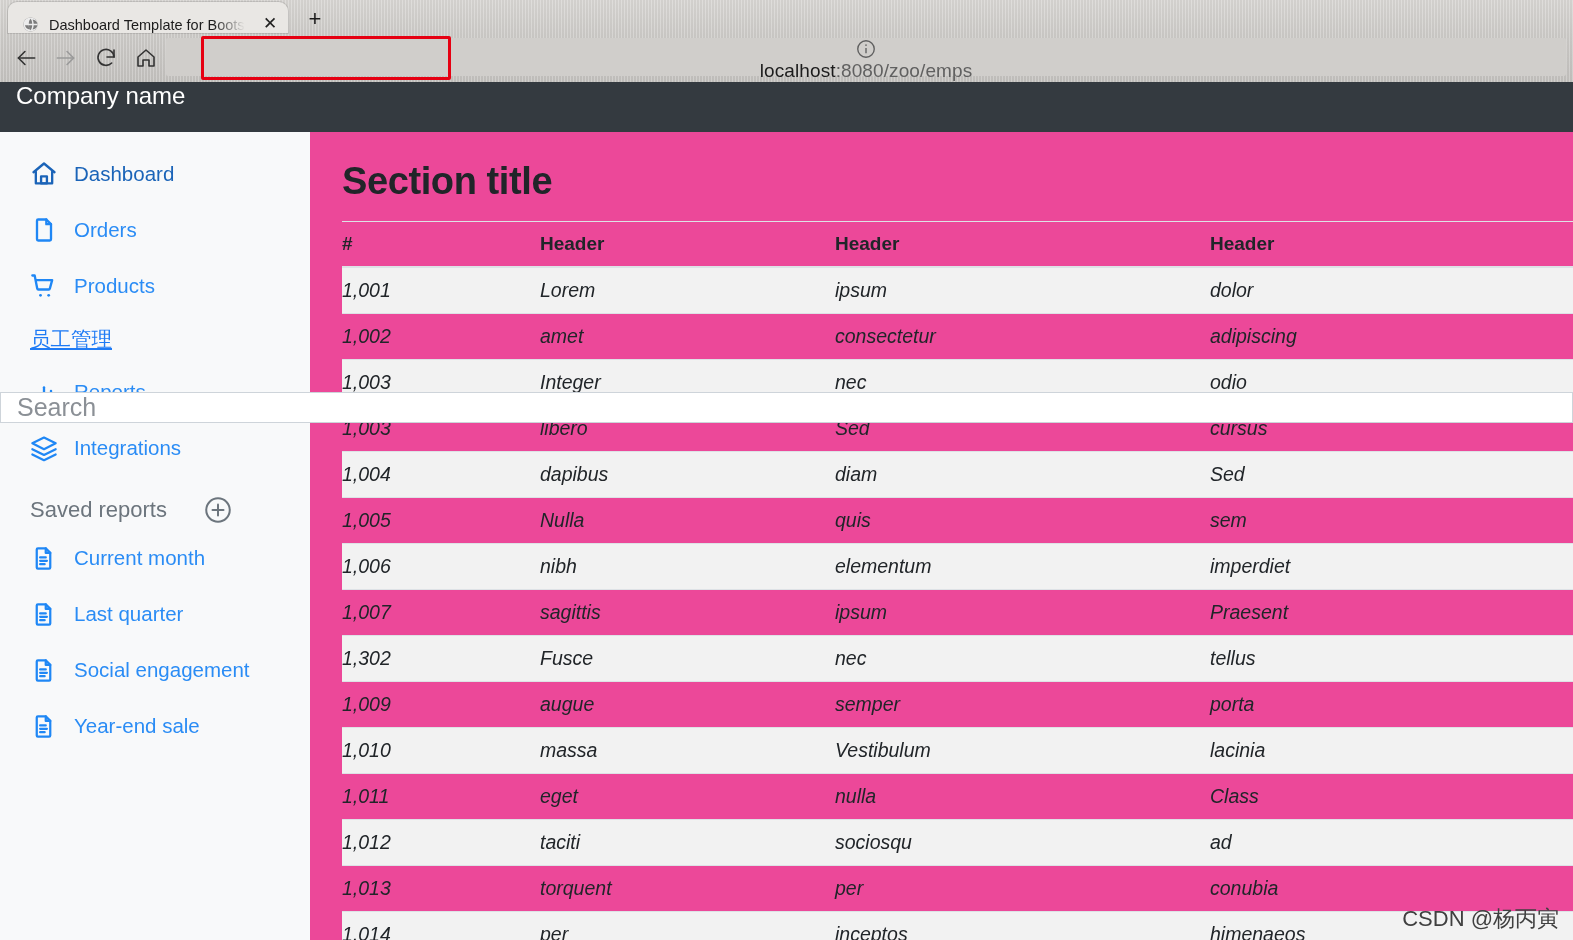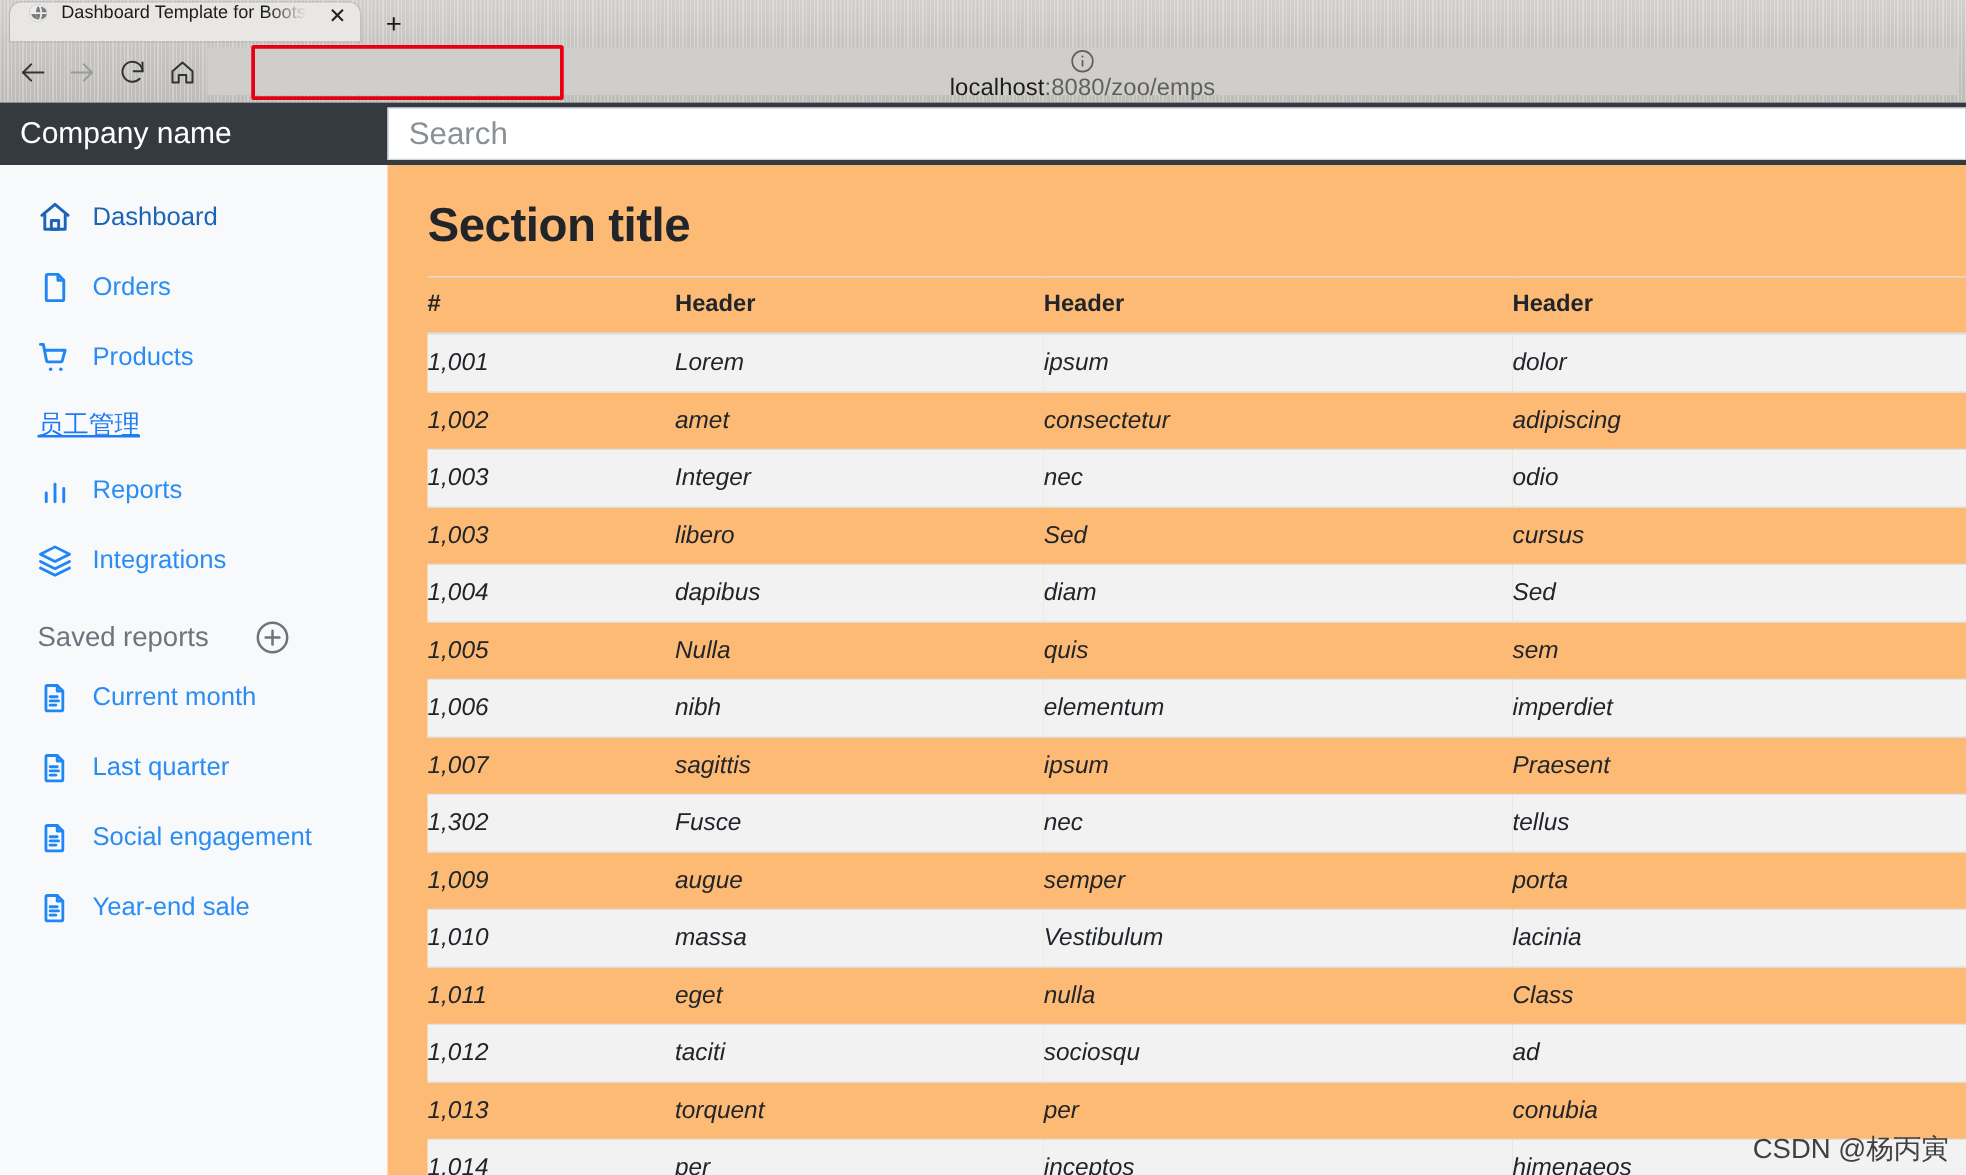--- a/index.html
+++ b/index.html
@@ -23,21 +23,21 @@
   }
   .tabstrip {
     height: 33px; position: relative; display: flex; align-items: flex-end;
   }
   .tab {
     margin-left: 8px;
     height: 31px;
     min-width: 280px;
     background: #e9e7e4;
     border-radius: 9px 9px 0 0;
-    display: flex; align-items: flex-start;
+    display: flex; align-items: flex-end;
     padding: 0 8px 0 14px;
     position: relative;
     box-shadow: 0 0 0 1px rgba(0,0,0,0.10);
     margin-top: 17px;
   }
   .tab-favicon {
     width: 17px; height: 17px; flex: 0 0 17px;
     margin-right: 10px;
   }
   .tab-title {
@@ -89,21 +89,21 @@
     pointer-events: none;
     z-index: 6;
   }
 
   
   .page { width: 1573px; height: 858px; position: relative; background:#fff; display:flex; }
 
   .navbar {
     position: absolute; top:0; left:0; width:1573px; height: 50px;
     background: #343a40; z-index: 2;
-    display:flex; align-items:center;
+    display:flex; flex-direction:column;
   }
   .brand {
     width: 310px; flex: 0 0 310px;
     color: #fff; font-size: 24px; padding-left: 16px;
     white-space: nowrap;
   }
   .search-input {
     flex: 1;
     height: 42px;
     margin-right: 0px;
@@ -141,21 +141,21 @@
     padding: 24px 0 10px 30px;
     height: 54px;
   }
   .saved-title { font-size: 22px; color: #6c757d; }
   .plus-icon { margin-left: 36px; width: 30px; height: 30px; }
 
   
   .main {
     position: absolute; top: 50px; left: 310px;
     width: 1263px; height: 808px;
-    background: #fdba74;
+    background: #ec4899;
     padding: 28px 0 0 32px;
     overflow: hidden;
   }
   .section-title {
     font-size: 38px; color: #212529; font-weight: bold;
     letter-spacing: -0.4px;
     margin-bottom: 18px;
   }
   table { border-collapse: collapse; width: 1243px; table-layout: fixed; }
   thead th {

